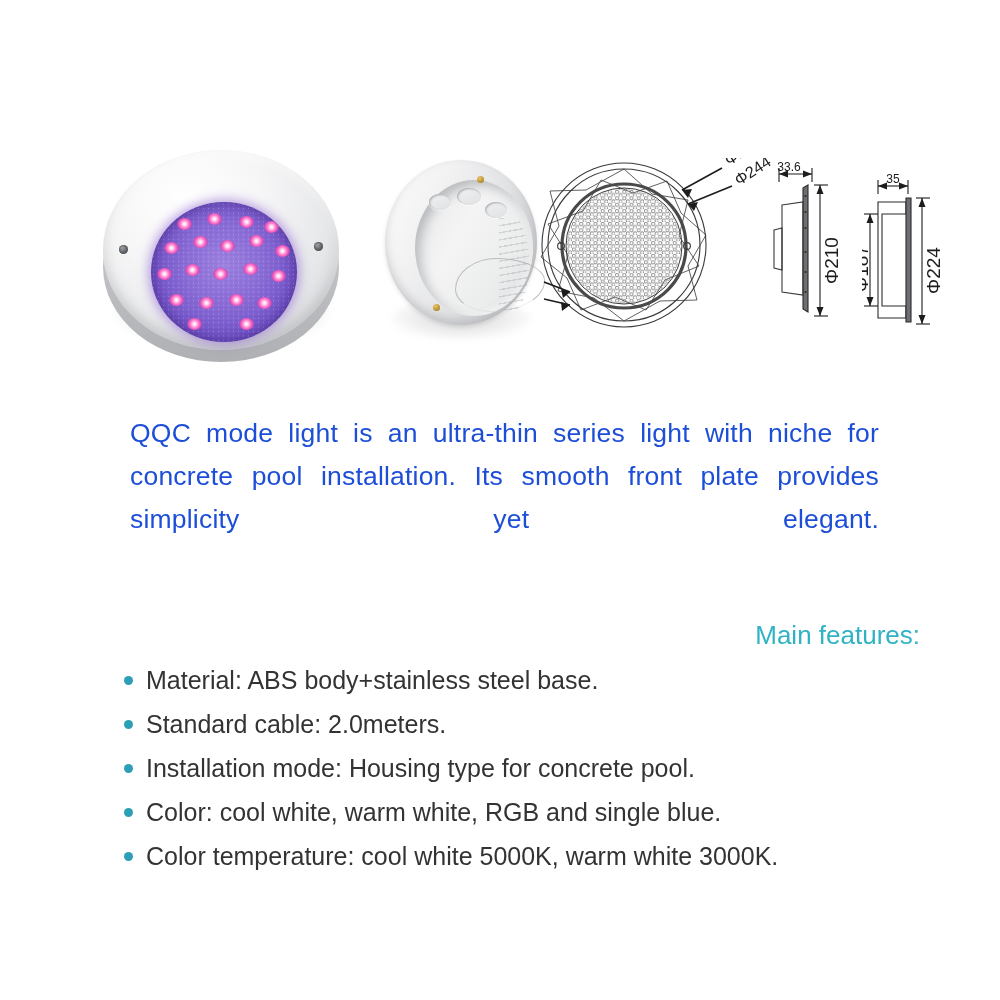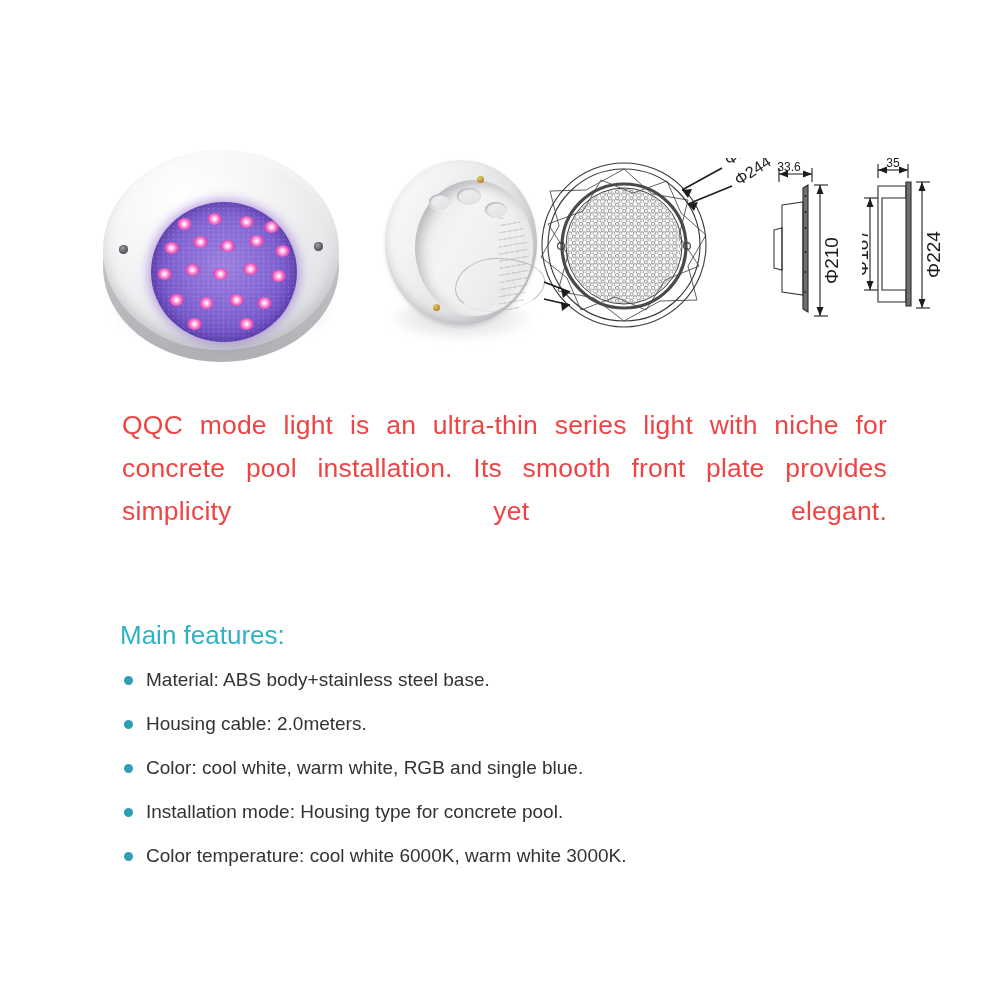--- a/index.html
+++ b/index.html
@@ -152,38 +152,38 @@
     left: 536px; top: 158px;
     width: 250px; height: 175px;
   }
   .tech-side-a {
     position: absolute;
     left: 772px; top: 160px;
     width: 100px; height: 175px;
   }
   .tech-side-b {
     position: absolute;
-    left: 862px; top: 156px;
+    left: 862px; top: 172px;
     width: 110px; height: 175px;
   }
   .tech-front svg, .tech-side-a svg, .tech-side-b svg { display: block; }
 
   
   #description {
     position: absolute;
     left: 122px; top: 404px;
     width: 765px;
   }
   #description p {
-    margin: 0;
+    margin: 8px;
     font-size: 26.5px;
     line-height: 43px;
     letter-spacing: .2px;
     text-align: justify;
-    color: #ef4444;
+    color: #1d4ed8;
     font-family: "Liberation Sans", sans-serif;
   }
   #description p::after {
     content: "";
     display: inline-block;
     width: 100%;
   }
 
   
   #features {
@@ -191,30 +191,31 @@
     left: 120px; top: 618px;
     width: 800px;
   }
   #features-heading {
     font-size: 26px;
     line-height: 34px;
     color: #2fb3c4;
     margin: 0 0 6px 0;
     font-weight: normal;
     font-family: "Liberation Sans", sans-serif;
+    text-align: right;
   }
   #features-list {
     list-style: none;
     margin: 0;
     padding: 0;
   }
   #features-list li {
     position: relative;
     padding-left: 26px;
-    font-size: 19px;
+    font-size: 25px;
     line-height: 44px;
     color: #333333;
     white-space: nowrap;
   }
   #features-list li .bullet {
     position: absolute;
     left: 4px;
     top: 18px;
     width: 9px;
     height: 9px;
@@ -398,28 +399,28 @@
 
 <div id="features">
   <div id="features-heading">Main features:</div>
   <ul id="features-list">
     <li>
       <span class="bullet"></span>
       <span>Material: ABS body+stainless steel base.</span>
     </li>
     <li>
       <span class="bullet"></span>
-      <span>Housing cable: 2.0meters.</span>
+      <span>Standard cable: 2.0meters.</span>
+    </li>
+    <li>
+      <span class="bullet"></span>
+      <span>Installation mode: Housing type for concrete pool.</span>
     </li>
     <li>
       <span class="bullet"></span>
       <span>Color: cool white, warm white, RGB and single blue.</span>
     </li>
     <li>
       <span class="bullet"></span>
-      <span>Installation mode: Housing type for concrete pool.</span>
-    </li>
-    <li>
-      <span class="bullet"></span>
-      <span>Color temperature: cool white 6000K, warm white 3000K.</span>
+      <span>Color temperature: cool white 5000K, warm white 3000K.</span>
     </li>
   </ul>
 </div>
 
 </body></html>

